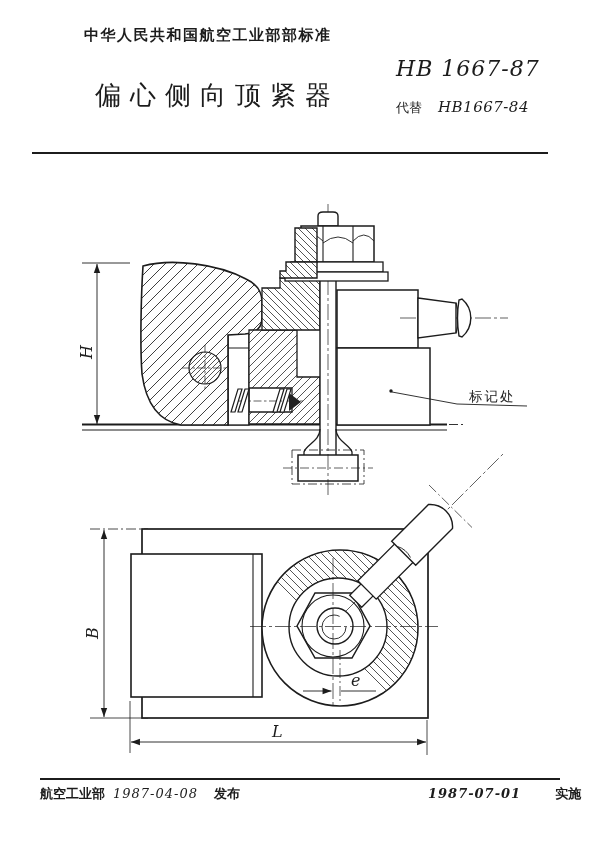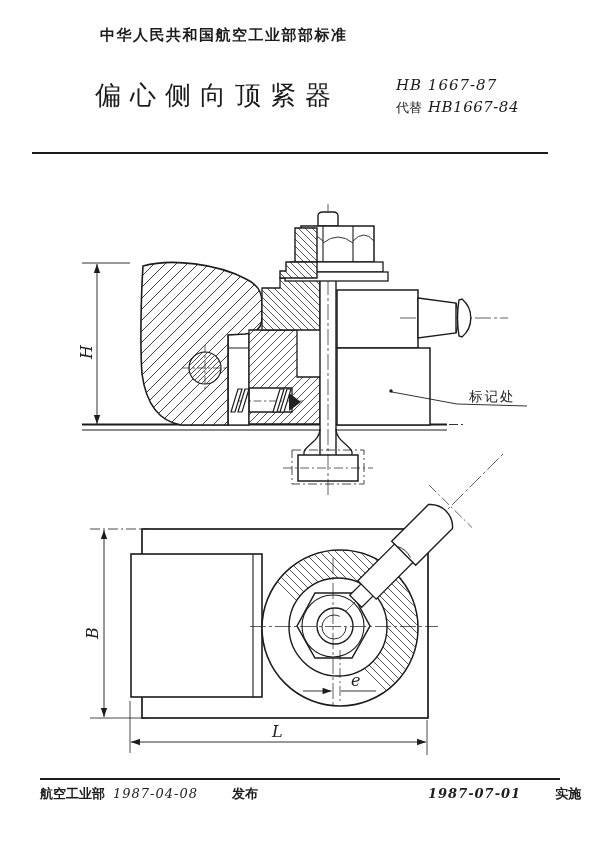--- a/index.html
+++ b/index.html
@@ -3,30 +3,30 @@
 <meta charset="utf-8">
 <style>
   html,body{margin:0;padding:0;}
   body{
     width:600px;height:847px;position:relative;
     background:#ffffff;color:#1c1c1c;
     font-family:"Liberation Sans", sans-serif;
     overflow:hidden;
   }
   .abs{position:absolute;white-space:nowrap;}
-  .ministry{left:100px;top:26px;font-size:15px;font-weight:bold;letter-spacing:1.5px;}
-  .stdno{left:396px;top:56px;font-size:15px;font-style:italic;font-family:"DejaVu Serif",serif;letter-spacing:1px;margin-top:20px;}
+  .ministry{left:84px;top:26px;font-size:15px;font-weight:bold;letter-spacing:1.5px;}
+  .stdno{left:396px;top:56px;font-size:22px;font-style:italic;font-family:"DejaVu Serif",serif;letter-spacing:1px;}
   .doctitle{left:95px;top:78px;font-size:26px;font-weight:normal;letter-spacing:9px;}
   .replaces{left:396px;top:98px;font-size:13px;}
-  .replaces .no{font-family:"DejaVu Serif",serif;font-style:italic;font-size:15px;margin-left:6px;letter-spacing:0.5px;}
+  .replaces .no{font-family:"DejaVu Serif",serif;font-style:italic;font-size:15px;margin-left:16px;letter-spacing:0.5px;}
   .toprule{left:32px;top:152px;width:516px;height:2px;background:#1c1c1c;}
   .footrule{left:40px;top:778px;width:520px;height:2px;background:#1c1c1c;}
   .footer-left{left:40px;top:785px;font-size:13px;font-weight:bold;}
   .footer-left .dt{font-family:"DejaVu Serif",serif;font-style:italic;font-weight:normal;font-size:13px;margin:0 16px 0 8px;letter-spacing:1px;}
-  .footer-left .lbl{margin-left:18px;}
+  .footer-left .lbl{}
   .footer-right{left:428px;top:785px;font-size:13px;font-weight:bold;}
   .footer-right .dt{font-family:"DejaVu Serif",serif;font-style:italic;font-weight:bold;letter-spacing:1px;}
   .footer-right .lbl{margin-left:34px;margin-top:28px;}
   svg text.dimlabel{font-family:"DejaVu Serif",serif;font-style:italic;font-size:16px;fill:#1c1c1c;}
   svg text.note{font-family:"Liberation Sans",sans-serif;font-size:13.5px;letter-spacing:2px;fill:#1c1c1c;}
 </style>
 </head>
 <body>
 
 <div class="abs ministry">中华人民共和国航空工业部部标准</div>

